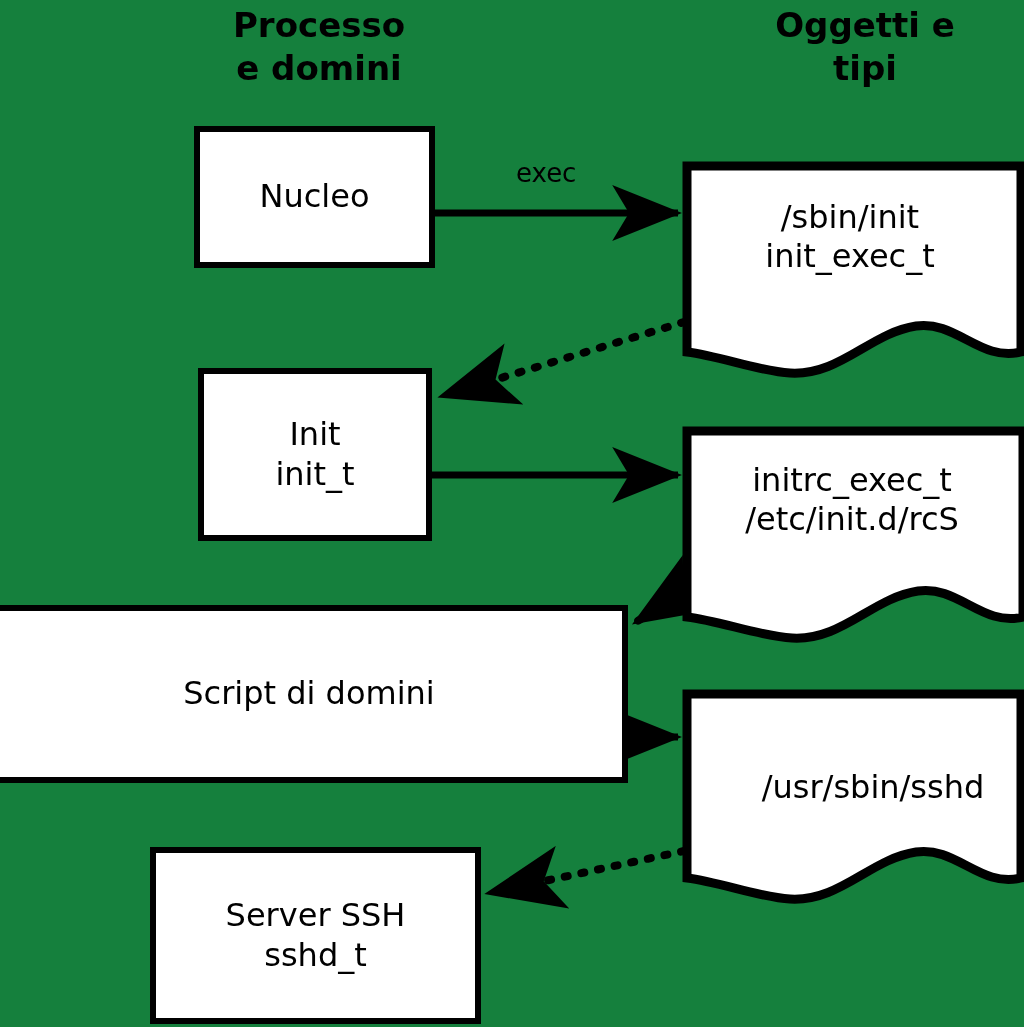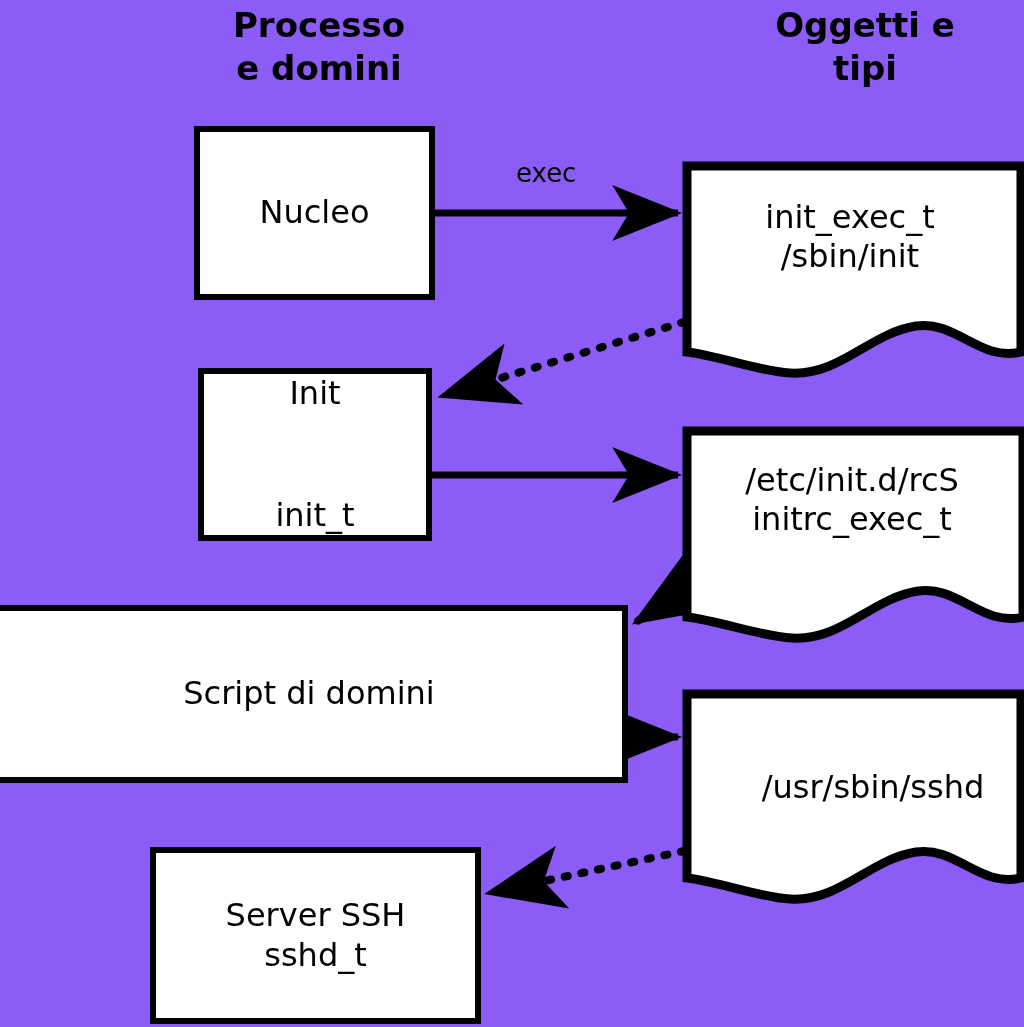--- a/index.html
+++ b/index.html
@@ -9,21 +9,21 @@
   }
   body {
     font-family: "DejaVu Sans", sans-serif;
     color: #000000;
   }
   #canvas {
     position: relative;
     width: 1024px;
     height: 1027px;
     overflow: hidden;
-    background: #8b5cf6;
+    background: #15803d;
   }
   .col-header {
     position: absolute;
     font-weight: bold;
     font-size: 34px;
     line-height: 1.25;
     text-align: center;
     color: #000;
     white-space: pre-line;
   }
@@ -117,25 +117,25 @@
     </g>
 
     
     <g>
       <line x1="684" y1="851" x2="489" y2="893" stroke="#000" stroke-width="8" stroke-dasharray="3 14" stroke-linecap="round" marker-end="url(#arrowhead)"></line>
     </g>
   </svg>
 
   <div class="edge-label" style="left:516px; top:158px;">exec</div>
 
-  <div class="proc-box" style="left:194px; top:126px; width:241px; height:174px;">
+  <div class="proc-box" style="left:194px; top:126px; width:241px; height:142px;">
     <span class="line">Nucleo</span>
   </div>
 
-  <div class="proc-box" style="left:198px; top:368px; width:234px; height:173px;justify-content:space-between;">
+  <div class="proc-box" style="left:198px; top:368px; width:234px; height:173px;">
     <span class="line">Init</span>
     <span class="line">init_t</span>
   </div>
 
   <div class="proc-box" style="left:-10px; top:605px; width:638px; height:178px;">
     <span class="line">Script di domini</span>
   </div>
 
   <div class="proc-box" style="left:150px; top:847px; width:331px; height:177px;">
     <span class="line">Server SSH</span>
@@ -144,35 +144,35 @@
 
   <div class="doc-shape" style="left:680px; top:160px;">
     <svg width="344" height="225" viewBox="0 0 344 225">
       <path d="M7,6 L341,6 L341,192
                C300,202 276,160 236,166
                C190,173 160,216 110,213
                C78,211 40,196 7,192 Z" fill="#ffffff" stroke="#000000" stroke-width="9" stroke-linejoin="miter"></path>
     </svg>
   </div>
   <div class="doc-label" style="left:684px; top:198px; width:332px;">
+    <div>/sbin/init</div>
     <div>init_exec_t</div>
-    <div>/sbin/init</div>
   </div>
 
   <div class="doc-shape" style="left:680px; top:425px;">
     <svg width="346" height="226" viewBox="0 0 346 226">
       <path d="M7,6 L343,6 L343,192
                C302,202 278,160 238,166
                C192,173 162,216 112,213
                C79,211 40,196 7,192 Z" fill="#ffffff" stroke="#000000" stroke-width="9" stroke-linejoin="miter"></path>
     </svg>
   </div>
   <div class="doc-label" style="left:684px; top:461px; width:336px;">
+    <div>initrc_exec_t</div>
     <div>/etc/init.d/rcS</div>
-    <div>initrc_exec_t</div>
   </div>
 
   <div class="doc-shape" style="left:680px; top:688px;">
     <svg width="344" height="224" viewBox="0 0 344 224">
       <path d="M7,6 L341,6 L341,190
                C300,200 276,158 236,164
                C190,171 160,214 110,211
                C78,209 40,194 7,190 Z" fill="#ffffff" stroke="#000000" stroke-width="9" stroke-linejoin="miter"></path>
     </svg>
   </div>

